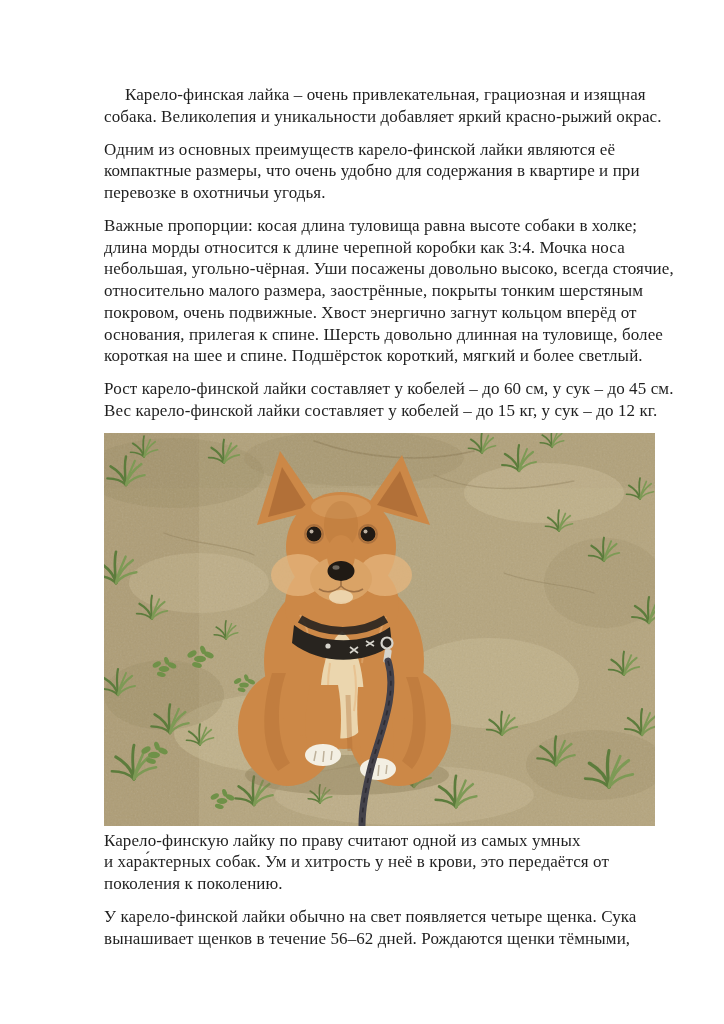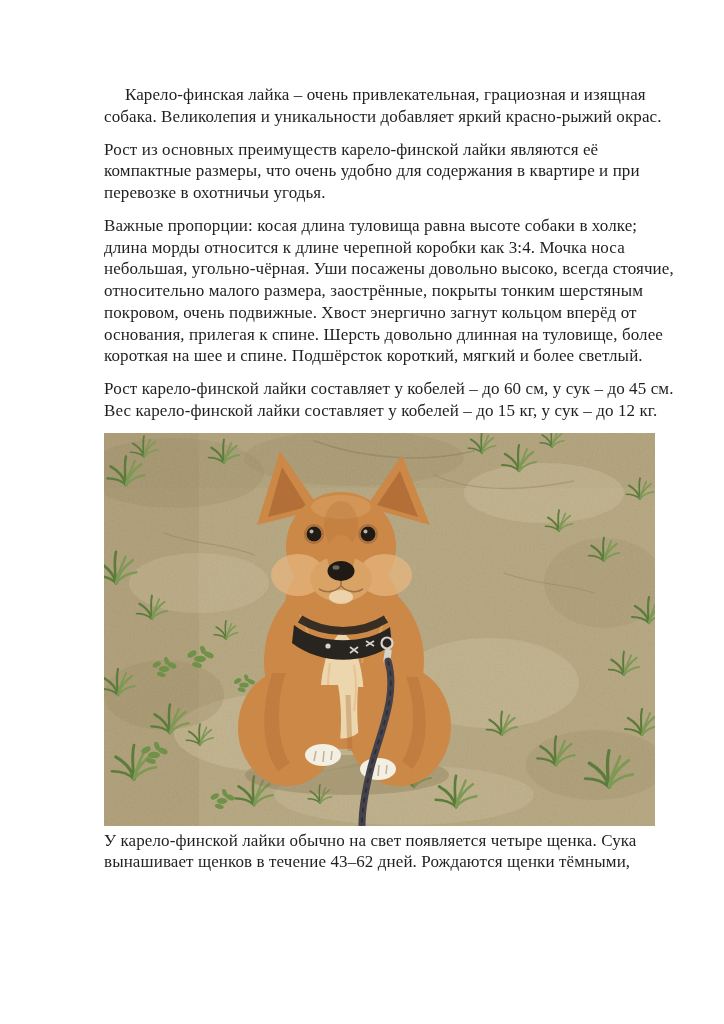--- a/index.html
+++ b/index.html
@@ -65,21 +65,21 @@
   .c-furdark-s  { stroke: var(--fur_dark); }
 </style>
 </head>
 <body style="background: rgb(255, 255, 255);">
 
 <main class="page">
 
   <p class="para indent">Карело-финская лайка – очень привлекательная, грациозная и изящная
 собака. Великолепия и уникальности добавляет яркий красно-рыжий окрас.</p>
 
-  <p class="para">Рост из основных преимуществ карело-финской лайки являются её
+  <p class="para">Одним из основных преимуществ карело-финской лайки являются её
 компактные размеры, что очень удобно для содержания в квартире и при
 перевозке в охотничьи угодья.</p>
 
   <p class="para">Важные пропорции: косая длина туловища равна высоте собаки в холке;
 длина морды относится к длине черепной коробки как 3:4. Мочка носа
 небольшая, угольно-чёрная. Уши посажены довольно высоко, всегда стоячие,
 относительно малого размера, заострённые, покрыты тонким шерстяным
 покровом, очень подвижные. Хвост энергично загнут кольцом вперёд от
 основания, прилегая к спине. Шерсть довольно длинная на туловище, более
 короткая на шее и спине. Подшёрсток короткий, мягкий и более светлый.</p>
@@ -243,17 +243,20 @@
         </g>
 
         <g>
           <path class="c-leash-s" fill="none" stroke-width="7" stroke-linecap="round" d="M284,228 C294,262 276,300 267,334 C261,358 258,378 258,392"></path>
           <path class="c-stitch-s" fill="none" stroke-width="1.6" stroke-dasharray="5 5" opacity="0.6" d="M284,228 C294,262 276,300 267,334 C261,358 258,378 258,392"></path>
         </g>
       </g>
     </svg>
   </figure>
 
+  <p class="para">Карело-финскую лайку по праву считают одной из самых умных
+и хара́ктерных собак. Ум и хитрость у неё в крови, это передаётся от
+поколения к поколению.</p>
 
   <p class="para">У карело-финской лайки обычно на свет появляется четыре щенка. Сука
-вынашивает щенков в течение 43–62 дней. Рождаются щенки тёмными,</p>
+вынашивает щенков в течение 56–62 дней. Рождаются щенки тёмными,</p>
 
 </main>
 
 </body></html>

